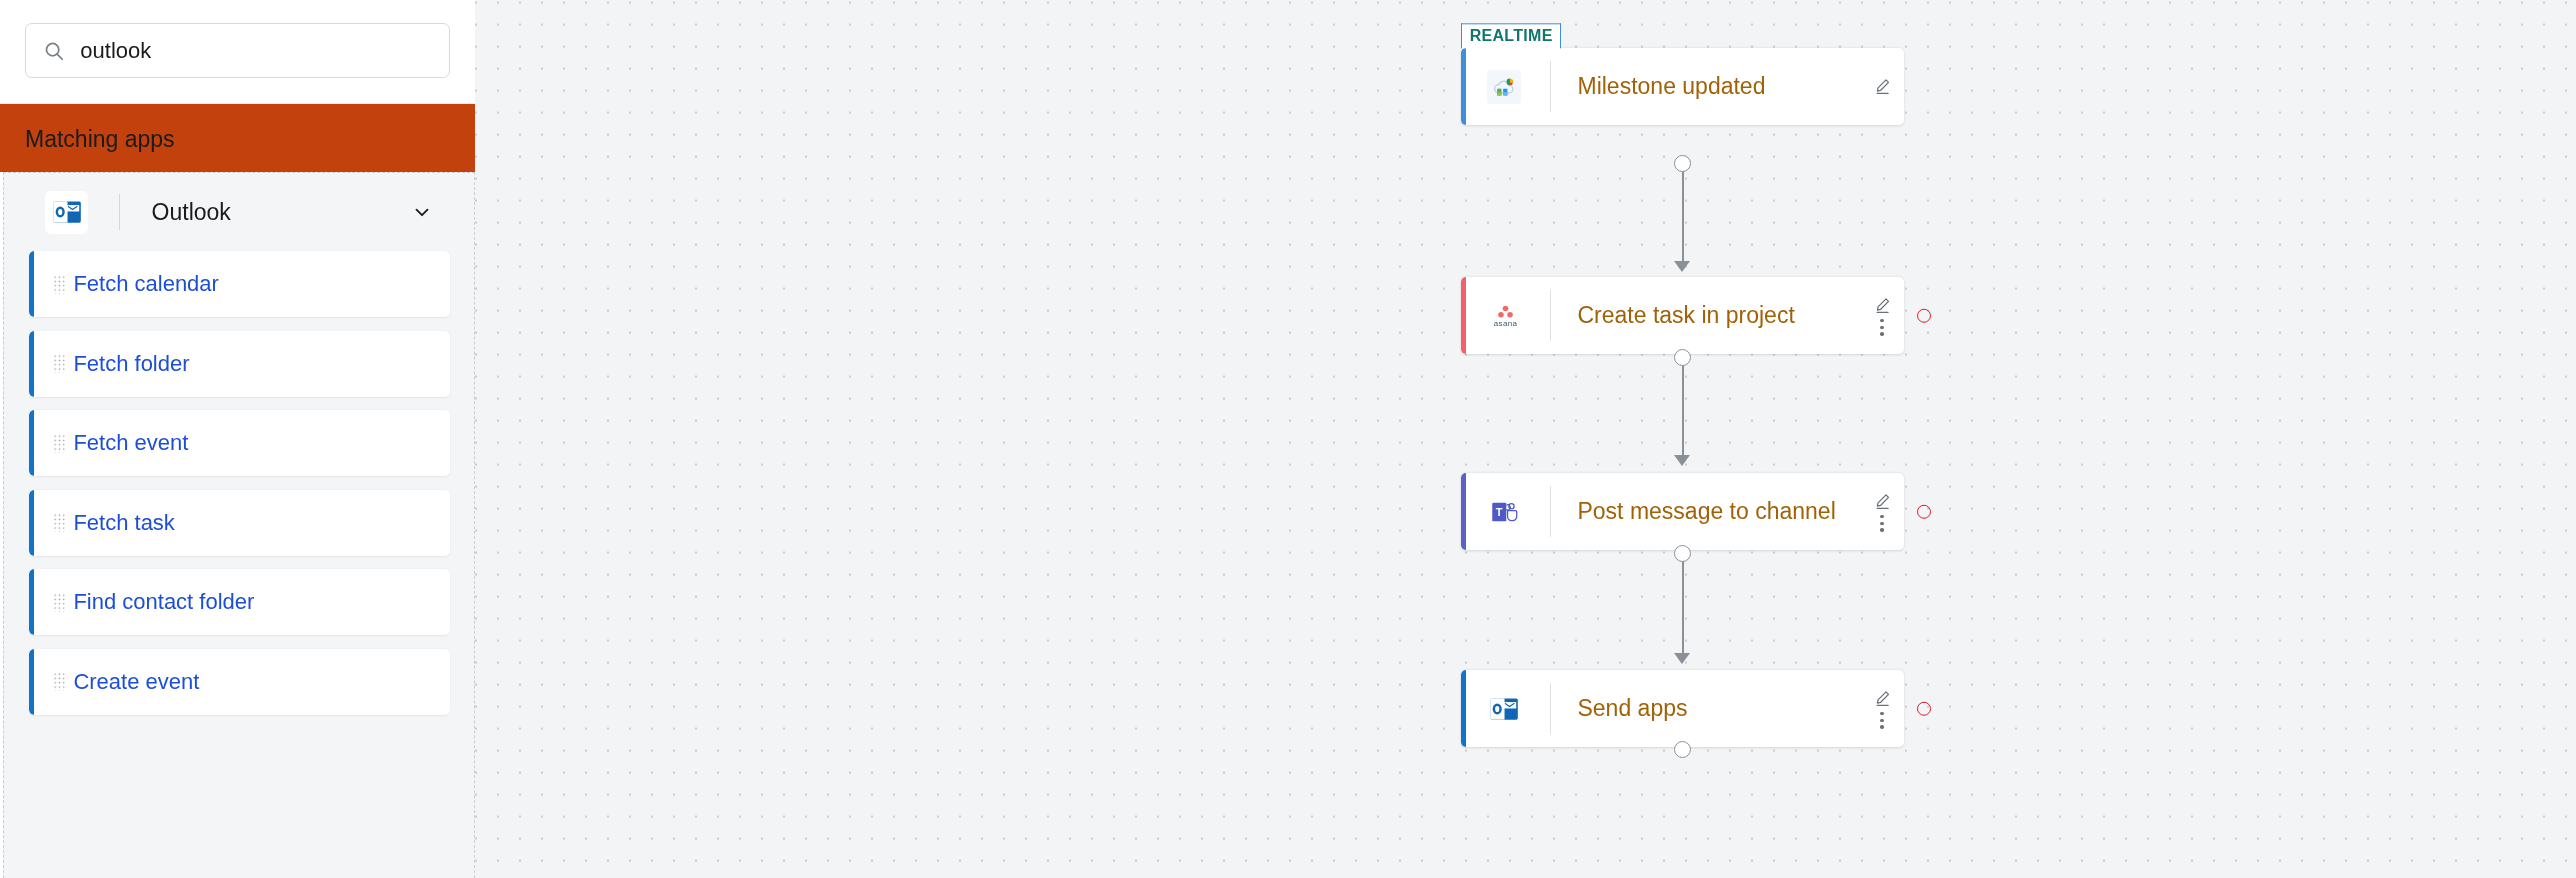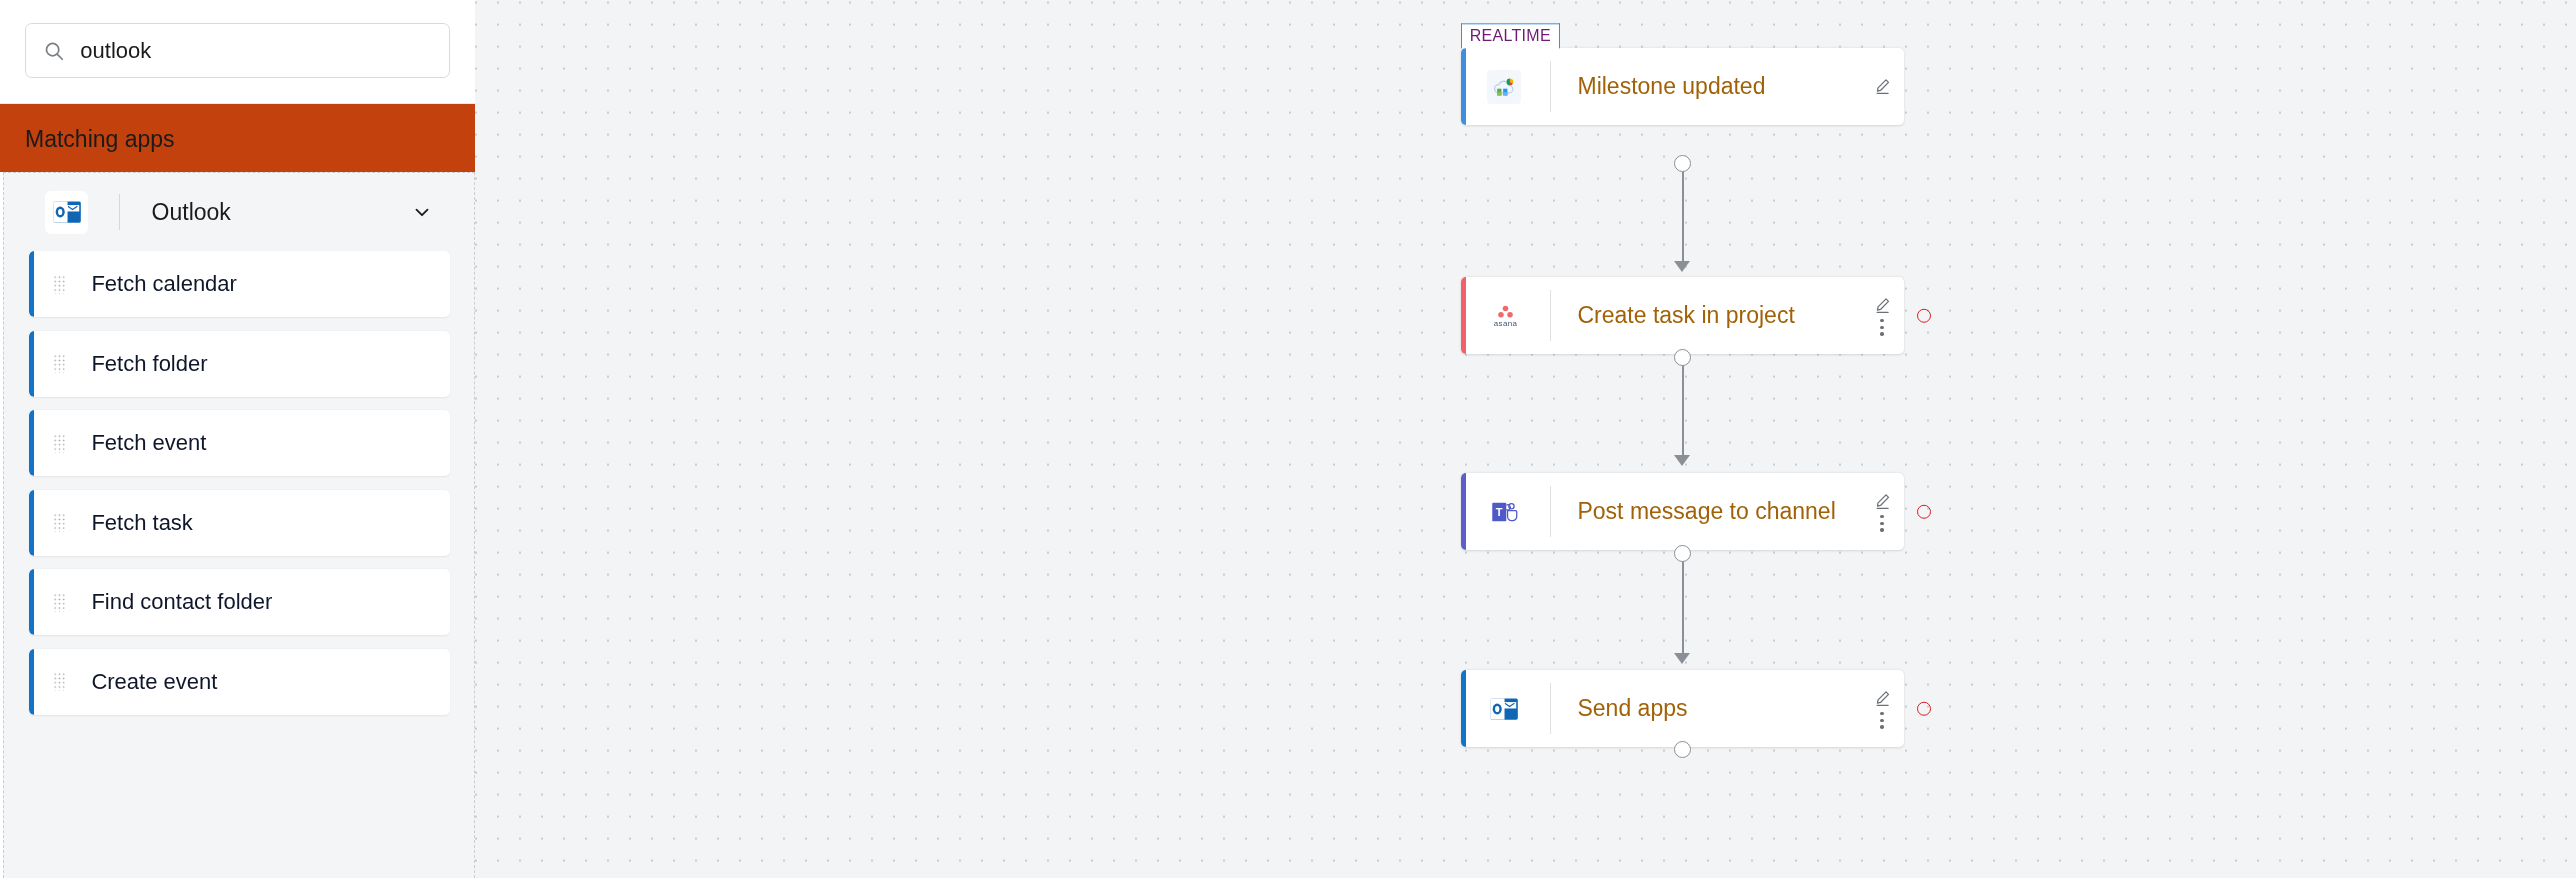--- a/index.html
+++ b/index.html
@@ -99,22 +99,22 @@
   .drag-handle {
     width: 12px; height: 19px;
     margin-left: 24px;
     flex: 0 0 auto;
     background-image:
       radial-gradient(circle, #9aa0a6 0.8px, transparent 0.9px);
     background-size: 4.3px 4.3px;
     opacity: 0.95;
   }
   .action-label {
-    font-size: 22px; color: #0f172a;
-    margin-left: 26px;
+    font-size: 22px; color: #1d4ed8;
+    margin-left: 8px;
   }
 
   
   .canvas {
     flex: 1 1 auto; position: relative;
     background-color: #f2f4f6;
     background-image: radial-gradient(#c8cdd2 1.1px, transparent 1.2px);
     background-size: 22px 22px;
     background-position: 12px 13.6px;
     overflow: hidden;
@@ -122,26 +122,27 @@
 
   .flow { position: absolute; left: 986px; top: 0; width: 443px; }
 
   .badge {
     position: absolute;
     left: 0px; top: 48px;
     transform: translateY(-100%);
     background: #ffffff;
     border: 1.7px solid #3f8ddc;
     border-bottom: none;
-    color: #701a75;
+    color: #0f766e;
     font-size: 16px;
     letter-spacing: 0.3px;
     padding: 4.3px 7.7px 3.4px 7.7px;
     z-index: 3;
     line-height: 1;
+    font-weight: bold;
   }
 
   .node {
     position: absolute;
     left: 0; width: 443px; height: 77px;
     background: #ffffff;
     border-radius: 5.1px;
     box-shadow: 0 0.9px 2.6px rgba(0,0,0,0.13);
     display: flex; align-items: center;
     overflow: visible;

